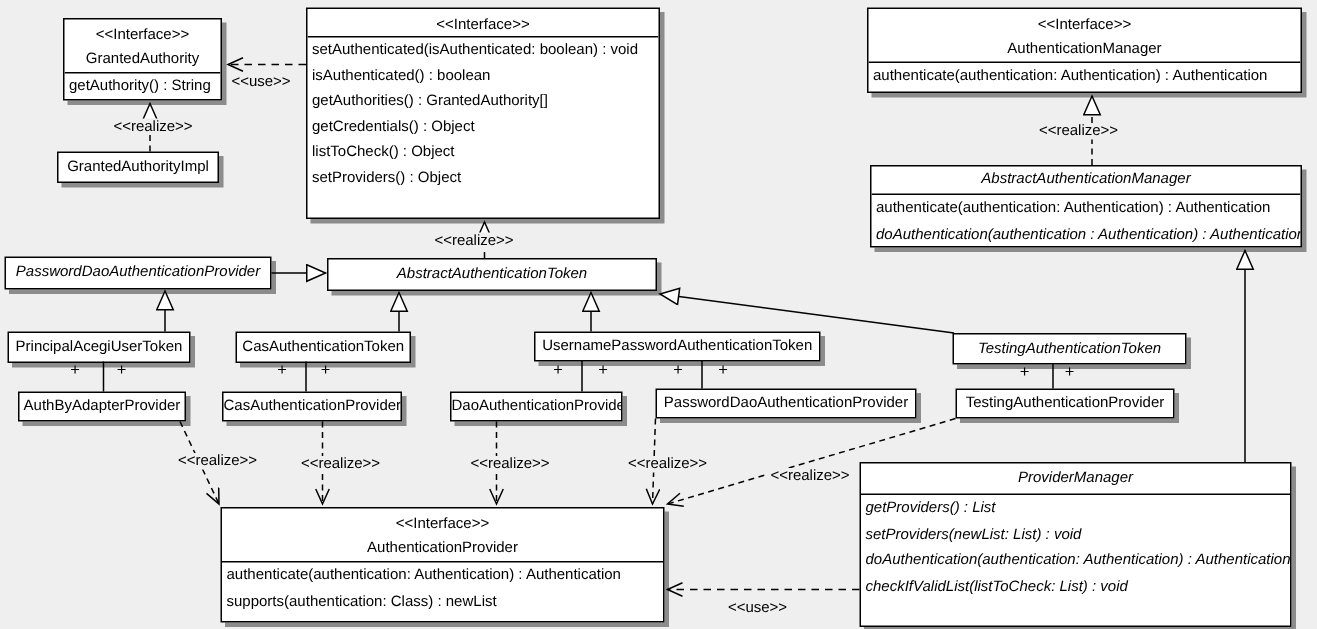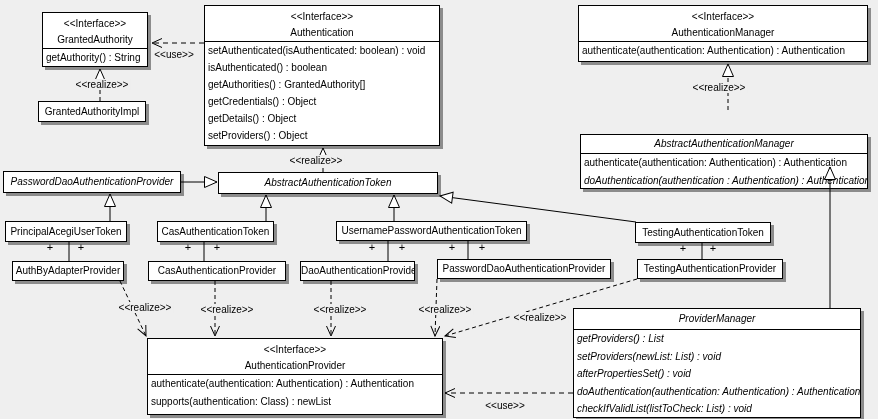--- a/index.html
+++ b/index.html
@@ -48,43 +48,42 @@
   </div>
 </div>
 
 <div class="cls one" style="left:38px;top:101px;width:108px;height:21px;">
   <div class="nm">GrantedAuthorityImpl</div>
 </div>
 
 <div class="cls" style="left:204px;top:5px;width:236px;height:141px;">
   <div class="hdr">
     <div class="st">&lt;&lt;Interface&gt;&gt;</div>
-    <div class="nm">Authentication</div>
   </div>
   <div class="body">
     <div class="m">setAuthenticated(isAuthenticated: boolean) : void</div>
     <div class="m">isAuthenticated() : boolean</div>
     <div class="m">getAuthorities() : GrantedAuthority[]</div>
     <div class="m">getCredentials() : Object</div>
-    <div class="m">getDetails() : Object</div>
+    <div class="m">listToCheck() : Object</div>
     <div class="m">setProviders() : Object</div>
   </div>
 </div>
 
 <div class="cls" style="left:578px;top:5px;width:290px;height:57px;">
   <div class="hdr">
     <div class="st">&lt;&lt;Interface&gt;&gt;</div>
     <div class="nm">AuthenticationManager</div>
   </div>
   <div class="body">
     <div class="m">authenticate(authentication: Authentication) : Authentication</div>
   </div>
 </div>
 
-<div class="cls aam" style="left:580px;top:110px;width:288px;height:55px;margin-top:24px;">
+<div class="cls aam" style="left:580px;top:110px;width:288px;height:55px;">
   <div class="nm it" style="line-height:18px;">AbstractAuthenticationManager</div>
   <div class="body">
     <div class="m">authenticate(authentication: Authentication) : Authentication</div>
     <div class="m it">doAuthentication(authentication : Authentication) : Authentication</div>
   </div>
 </div>
 
 <div class="cls one" style="left:3px;top:171px;width:178px;height:22px;">
   <div class="nm it">PasswordDaoAuthenticationProvider</div>
 </div>
@@ -94,33 +93,33 @@
 </div>
 
 <div class="cls one" style="left:5px;top:221px;width:122px;height:21px;">
   <div class="nm">PrincipalAcegiUserToken</div>
 </div>
 
 <div class="cls one" style="left:157px;top:221px;width:117px;height:21px;">
   <div class="nm">CasAuthenticationToken</div>
 </div>
 
-<div class="cls one" style="left:336px;top:221px;width:191px;height:20px;">
+<div class="cls one" style="left:356px;top:221px;width:191px;height:20px;">
   <div class="nm" style="line-height:18px;">UsernamePasswordAuthenticationToken</div>
 </div>
 
-<div class="cls one" style="left:635px;top:222px;width:136px;height:21px;">
+<div class="cls one" style="left:635px;top:222px;width:156px;height:21px;font-style:italic;">
   <div class="nm">TestingAuthenticationToken</div>
 </div>
 
 <div class="cls one" style="left:12px;top:261px;width:112px;height:20px;">
   <div class="nm" style="line-height:18px;">AuthByAdapterProvider</div>
 </div>
 
-<div class="cls one" style="left:148px;top:261px;width:138px;height:20px;">
+<div class="cls one" style="left:148px;top:261px;width:120px;height:20px;">
   <div class="nm" style="line-height:18px;">CasAuthenticationProvider</div>
 </div>
 
 <div class="cls one" style="left:300px;top:261px;width:115px;height:20px;">
   <div class="nm" style="line-height:18px;">DaoAuthenticationProvider</div>
 </div>
 
 <div class="cls one" style="left:437px;top:259px;width:174px;height:20px;">
   <div class="nm" style="line-height:18px;">PasswordDaoAuthenticationProvider</div>
 </div>
@@ -138,21 +137,20 @@
     <div class="m">authenticate(authentication: Authentication) : Authentication</div>
     <div class="m">supports(authentication: Class) : newList</div>
   </div>
 </div>
 
 <div class="cls pm" style="left:573px;top:308px;width:288px;height:110px;font-style:italic;">
   <div class="nm">ProviderManager</div>
   <div class="body">
     <div class="m">getProviders() : List</div>
     <div class="m">setProviders(newList: List) : void</div>
-    <div class="m">afterPropertiesSet() : void</div>
     <div class="m">doAuthentication(authentication: Authentication) : Authentication</div>
     <div class="m">checkIfValidList(listToCheck: List) : void</div>
   </div>
 </div>
 
 <svg class="wires" width="878" height="419" viewBox="0 0 878 419">
   <defs>
     <marker id="open" markerWidth="13" markerHeight="12" refX="11" refY="5" orient="auto" markerUnits="userSpaceOnUse">
       <path d="M1,0.5 L11,5 L1,9.5" fill="none" stroke="#000" stroke-width="1"></path>
     </marker>

